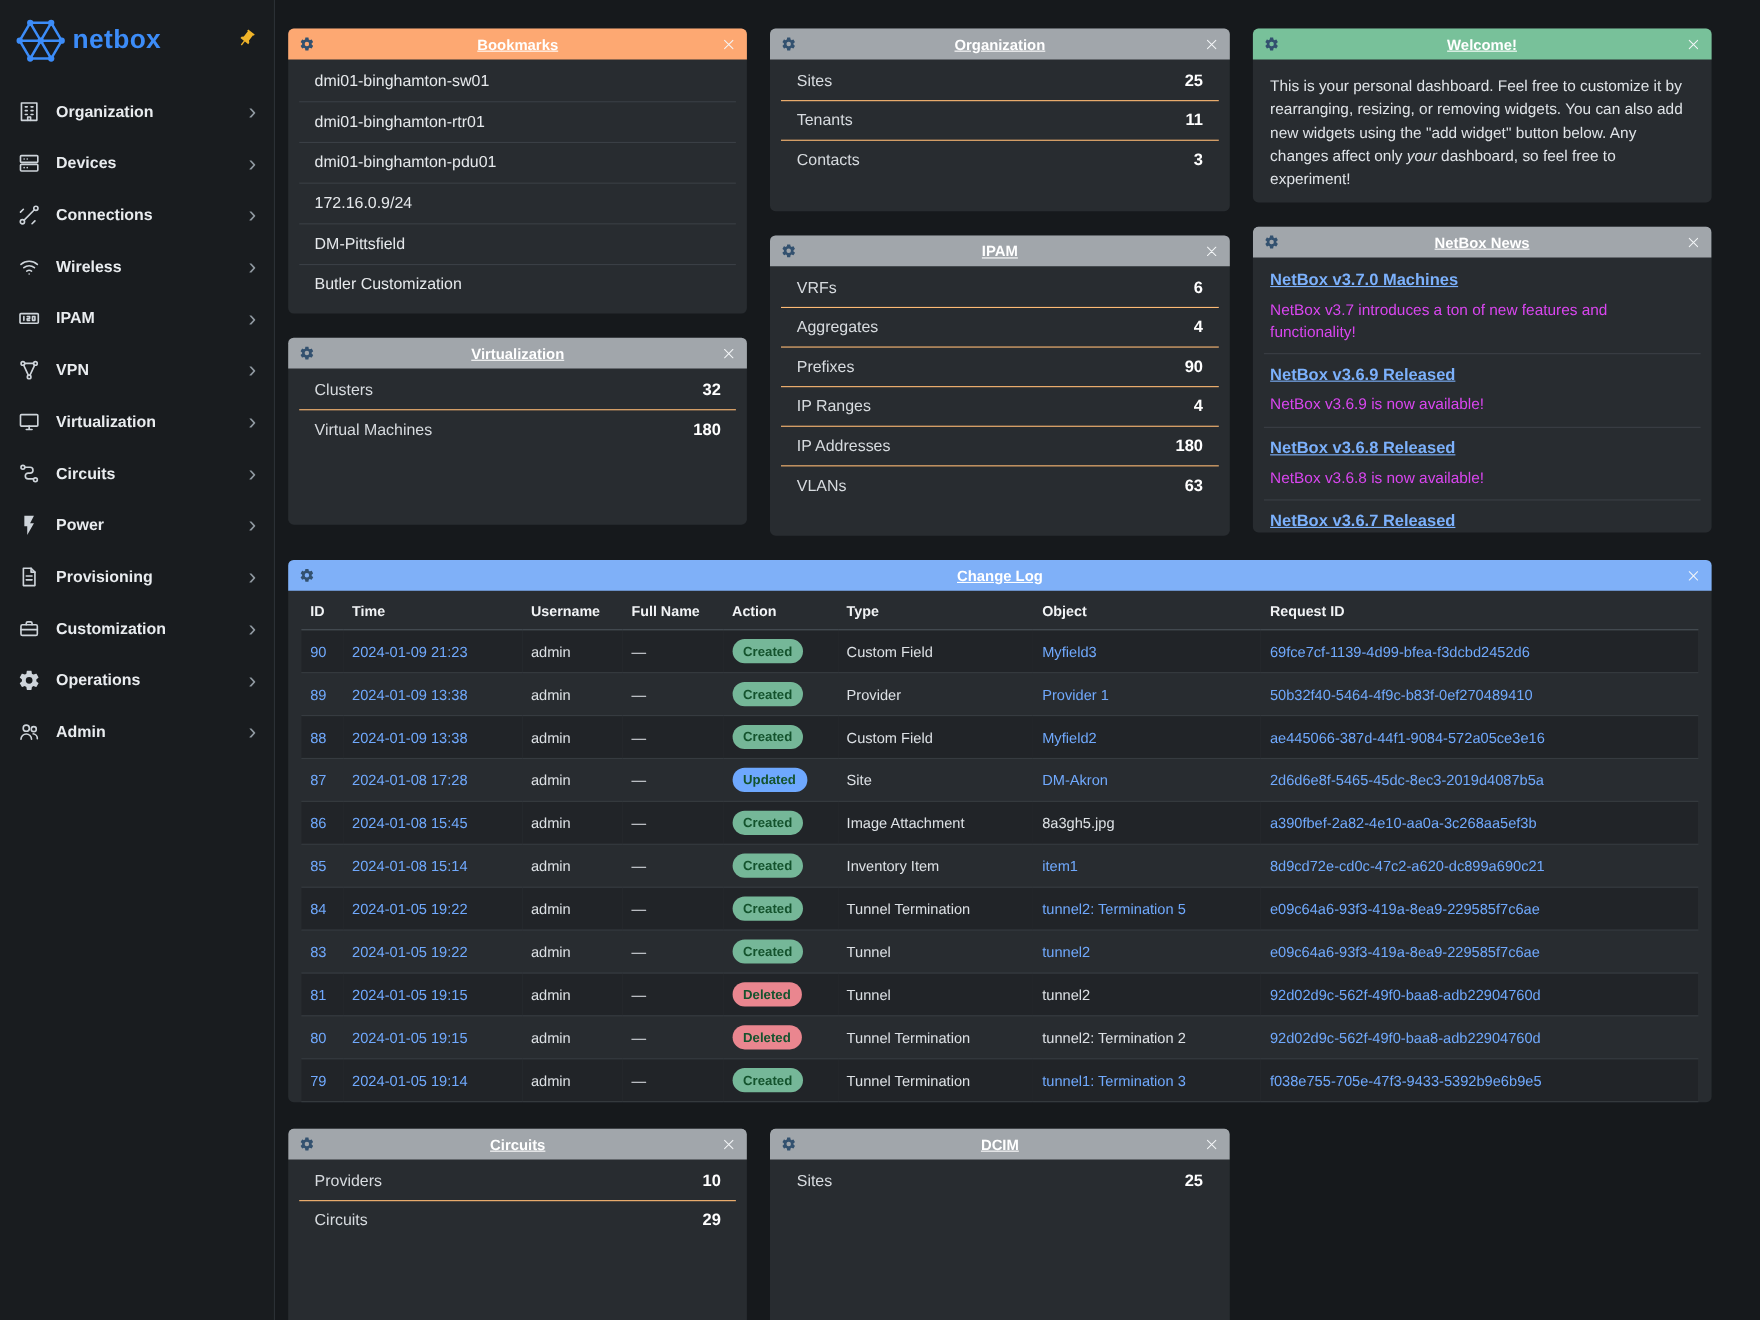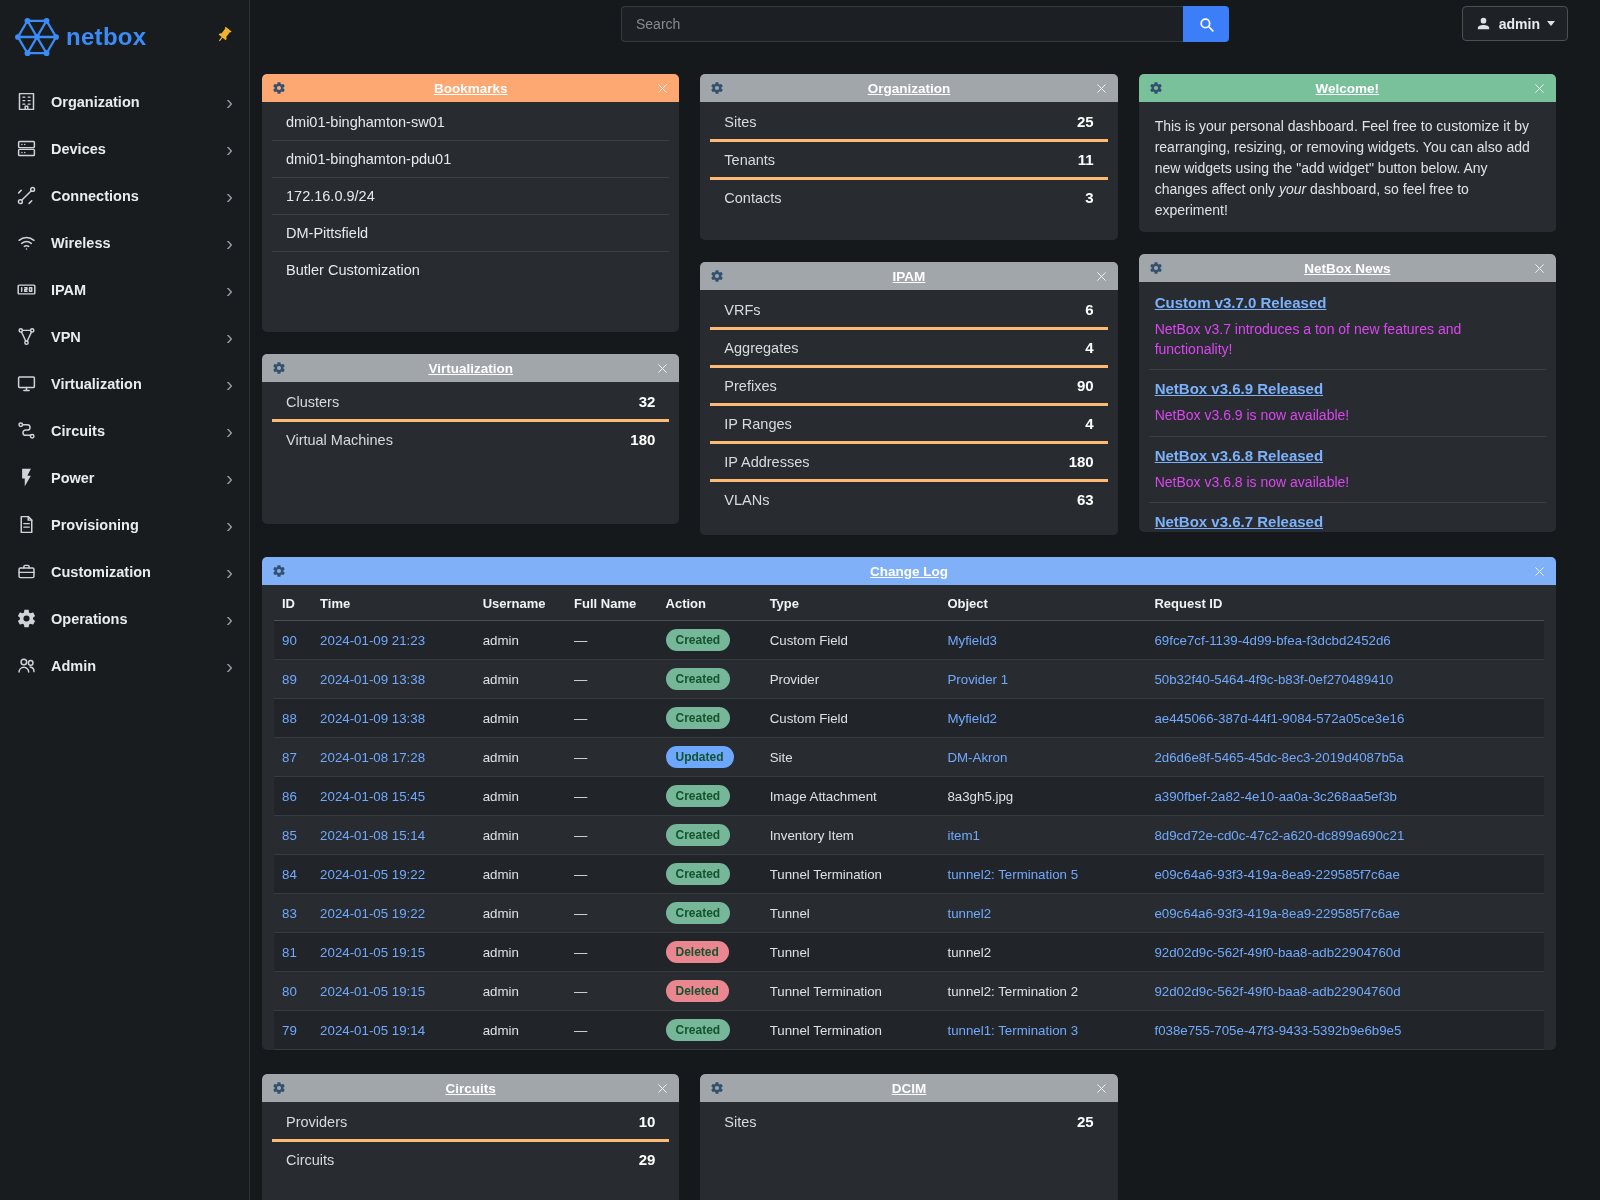--- a/index.html
+++ b/index.html
@@ -55,21 +55,21 @@
   .head-close { position:absolute; right:10px; top:7.5px; width:13px; height:13px; color:#f4f6f8; cursor:pointer; display:inline-flex; }
   .head-close svg { width:100%; height:100%; }
   .head-orange { background:#fda872; }
   .head-gray   { background:#a1a6ab; }
   .head-green  { background:#78c19a; }
   .head-blue   { background:#7fb0f8; }
 
   .card-body { padding:2px 10px 8px 10px; }
 
   
-  .stat-row { display:flex; justify-content:space-between; align-items:center; padding:9px 14px; border-bottom:3px solid #fdba74; }
+  .stat-row { display:flex; justify-content:space-between; align-items:center; padding:9px 14px; border-bottom:1px solid #fdba74; }
   .stat-row:last-child { border-bottom:none; }
   .stat-label { font-size:14.5px; color:#d7dbdf; }
   .stat-value { font-size:15px; font-weight:700; color:#ffffff; text-decoration:none; }
 
   
   .bm-item { display:block; padding:10px 14px; font-size:14.5px; color:#e6e9ec; text-decoration:none; border-bottom:1px solid #3a3f45; }
   .bm-item:last-child { border-bottom:none; }
 
   
   .h-bookmarks { min-height:258px; }
@@ -285,42 +285,20 @@
             </svg>
           </span>
           <span class="nav-label">Admin</span>
           <span class="chev">›</span>
         </a>
       </nav>
   </aside>
 
   <div class="main">
 
-    <header class="topbar">
-      <div class="search-wrap">
-        <input class="search-input" type="text" placeholder="Search" style="">
-        <button class="search-btn">
-          <span class="icon">
-              <svg viewBox="0 0 24 24" fill="none" stroke="currentColor" stroke-width="2.4" stroke-linecap="round">
-                <circle cx="10.5" cy="10.5" r="6"></circle>
-                <path d="M15.2 15.2L21 21"></path>
-              </svg>
-            </span>
-        </button>
-      </div>
-      <div class="user-menu">
-        <span class="icon">
-            <svg viewBox="0 0 24 24">
-              <path fill="currentColor" d="M12,4A4,4 0 0,1 16,8A4,4 0 0,1 12,12A4,4 0 0,1 8,8A4,4 0 0,1 12,4M12,14C16.42,14 20,15.79 20,18V20H4V18C4,15.79 7.58,14 12,14Z"></path>
-            </svg>
-          </span>
-        <span>admin</span>
-        <span class="caret-down"></span>
-      </div>
-    </header>
 
     <div class="content">
 
       <div class="grid3">
         <div class="gcol">
 
           <section class="card h-bookmarks">
             <header class="card-head head-orange">
               <span class="head-gear">
                   <svg viewBox="0 0 24 24">
@@ -331,20 +309,21 @@
               <span class="head-close">
                   <svg viewBox="0 0 24 24" fill="none" stroke="currentColor" stroke-width="1.7" stroke-linecap="round" stroke-linejoin="round">
                     <path d="M5 5l14 14M19 5L5 19"></path>
                   </svg>
                 </span>
             </header>
             <div class="card-body">
 
                 <a class="bm-item" href="#">dmi01-binghamton-sw01</a>
 
+                <a class="bm-item" href="#">dmi01-binghamton-rtr01</a>
 
                 <a class="bm-item" href="#">dmi01-binghamton-pdu01</a>
 
                 <a class="bm-item" href="#">172.16.0.9/24</a>
 
                 <a class="bm-item" href="#">DM-Pittsfield</a>
 
                 <a class="bm-item" href="#">Butler Customization</a>
               </div>
           </section>
@@ -493,21 +472,21 @@
               <span class="head-title">NetBox News</span>
               <span class="head-close">
                   <svg viewBox="0 0 24 24" fill="none" stroke="currentColor" stroke-width="1.7" stroke-linecap="round" stroke-linejoin="round">
                     <path d="M5 5l14 14M19 5L5 19"></path>
                   </svg>
                 </span>
             </header>
             <div class="card-body">
 
                 <div class="news-item">
-                  <a class="news-headline" href="#">Custom v3.7.0 Released</a>
+                  <a class="news-headline" href="#">NetBox v3.7.0 Machines</a>
                   <p class="news-summary">NetBox v3.7 introduces a ton of new features and functionality!</p>
                 </div>
 
                 <div class="news-item">
                   <a class="news-headline" href="#">NetBox v3.6.9 Released</a>
                   <p class="news-summary">NetBox v3.6.9 is now available!</p>
                 </div>
 
                 <div class="news-item">
                   <a class="news-headline" href="#">NetBox v3.6.8 Released</a>

